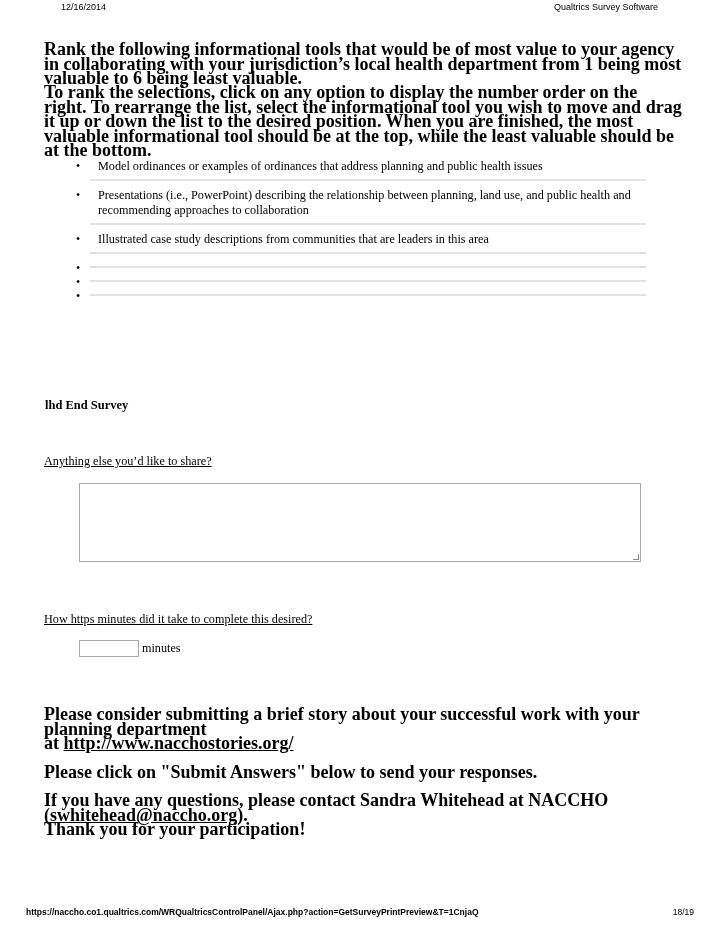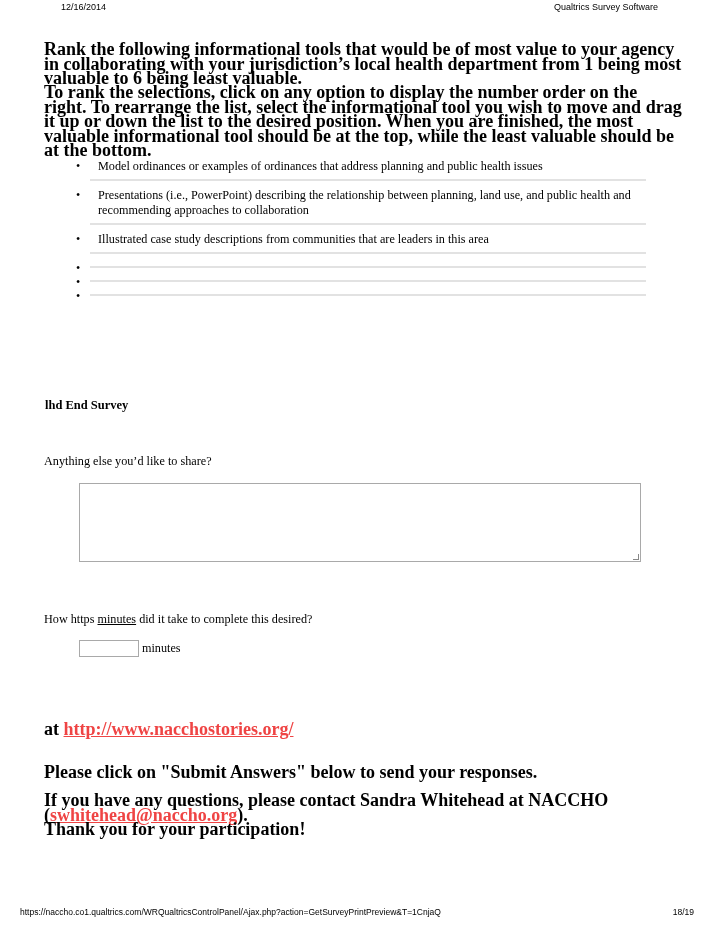--- a/index.html
+++ b/index.html
@@ -2,37 +2,37 @@
 <html><head>
 <meta charset="utf-8">
 <style>
   * { box-sizing: border-box; margin: 0; padding: 0; }
   html, body { width: 710px; height: 930px; background: #ffffff; overflow: hidden; }
   body { position: relative; font-family: "Liberation Serif", "DejaVu Serif", serif; color: #000; }
   .hdr { position: absolute; top: 2px; font-family: "Liberation Sans", "DejaVu Sans", sans-serif; font-size: 9px; color: #000; }
   .hdr-date { left: 26px; margin-left: 35px; }
   .hdr-title { left: 0; width: 658px; text-align: right; }
   .ftr { position: absolute; top: 907px; font-family: "Liberation Sans", "DejaVu Sans", sans-serif; font-size: 8.5px; color: #000; }
-  .ftr-url { left: 20px; }
+  .ftr-url { left: 26px; font-weight: bold; }
   .ftr-page { right: 16px; }
   .para { position: absolute; left: 44px; width: 640px; font-size: 18px; line-height: 14.5px; font-weight: bold; }
   .rank-list { position: absolute; left: 74px; top: 152px; width: 572px; list-style: none; }
   .rank-item { position: relative; padding: 7px 0 7px 24px; font-size: 12.2px; line-height: 15px; }
   .rank-item .bullet { position: absolute; left: 2px; top: 7px; font-size: 12px; }
   .rank-item .divider { position: absolute; left: 16px; right: 0; bottom: 0; height: 2px; background: #e2e2e2; }
   .rank-item .text { display: block; }
   .block-title { position: absolute; left: 28px; top: 398px; font-size: 12.5px; font-weight: bold; margin-left: 17px; }
-  .q-text { position: absolute; left: 44px; font-size: 12.2px; }
+  .q-text { position: absolute; left: 44px; font-size: 12.2px; text-decoration: underline; }
   .textarea { position: absolute; left: 79px; top: 483px; width: 562px; height: 79px; border: 1px solid #a9a9a9; background: #fff; resize: both; font-family: "Liberation Serif", serif; }
   .resize-grip { position: absolute; right: 1px; bottom: 1px; width: 6px; height: 6px; border-right: 1px solid #888; border-bottom: 1px solid #888; }
   .minutes-row { position: absolute; left: 79px; top: 640px; display: flex; align-items: center; }
   .minutes-input { width: 60px; height: 17px; border: 1px solid #a9a9a9; background: #fff; }
   .minutes-label { margin-left: 3px; font-size: 12.2px; }
   .u { text-decoration: underline; }
-  a.lnk { color: #ef4444; text-decoration: underline; }
+  a.lnk { color: #000000; text-decoration: underline; }
 </style>
 </head>
 <body>
 
 <div class="hdr hdr-date">12/16/2014</div>
 <div class="hdr hdr-title">Qualtrics Survey Software</div>
 
 <p class="para" style="top:42px;">Rank the following informational tools that would be of most value to your agency in collaborating with your jurisdiction’s local health department from 1 being most valuable to 6 being least valuable.</p>
 <p class="para" style="top:85px;">To rank the selections, click on any option to display the number order on the right.  To rearrange the list, select the informational tool you wish to move and drag it up or down the list to the desired position. When you are finished, the most valuable informational tool should be at the top, while the least valuable should be at the bottom.</p>
 
@@ -75,21 +75,21 @@
 
 <div class="q-text" style="top:612px;">
   <span>How https </span><span class="u">minutes</span><span> did it take to complete this desired?</span>
 </div>
 <div class="minutes-row">
   <div class="minutes-input"></div>
   <span class="minutes-label">minutes</span>
 </div>
 
 <div class="para" style="top:707px;">
-  <br>
+  <span>Please consider submitting a brief story about your successful work with your planning department</span><br>
   <span>at </span><a class="lnk">http://www.nacchostories.org/</a>
 </div>
 
 <div class="para" style="top:765px;">Please click on "Submit Answers" below to send your responses.</div>
 
 <div class="para" style="top:793px;">
   <span>If you have any questions, please contact Sandra Whitehead at NACCHO (</span><a class="lnk">swhitehead@naccho.org</a><span>).</span>
 </div>
 
 <div class="para" style="top:822px;">Thank you for your participation!</div>

